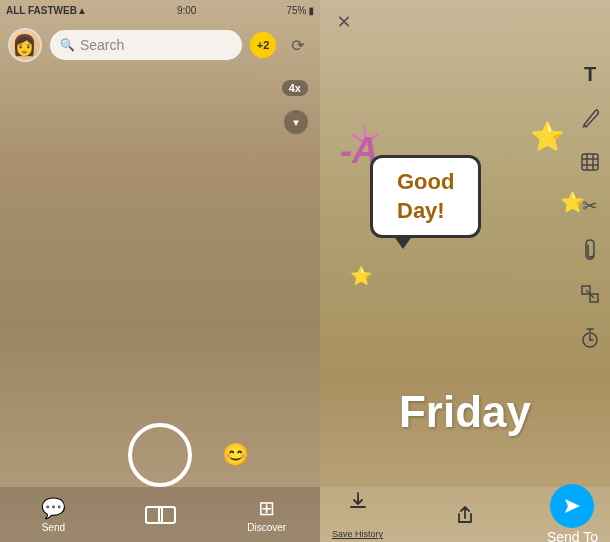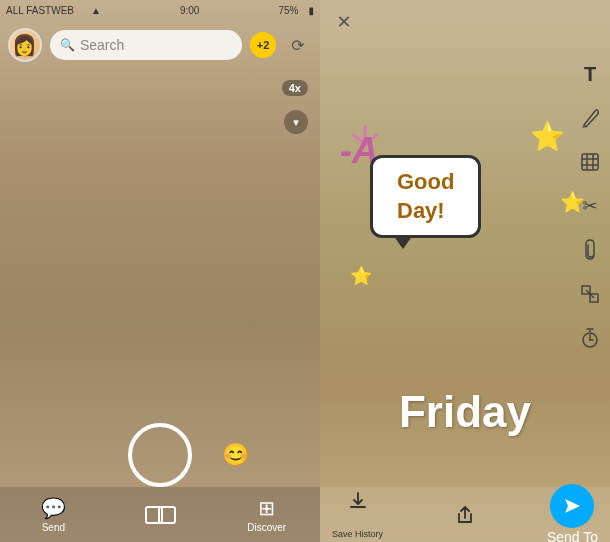--- a/index.html
+++ b/index.html
@@ -31,29 +31,29 @@
       justify-content: space-between;
       padding: 0 6px;
       font-size: 10px;
       color: #333;
       z-index: 10;
     }
 
     .status-left {
       display: flex;
       align-items: flex-end;
-      gap: 17px;
-      font-weight: 400;
+      gap: 0;
+      font-weight: 700;
       font-size: 10px;
     }
 
     .status-right {
       display: flex;
       align-items: center;
-      gap: 10px;
+      gap: 2px;
       font-size: 10px;
     }
 
     .top-bar {
       position: absolute;
       top: 20px; left: 0; right: 0;
       height: 50px;
       display: flex;
       align-items: center;
       padding: 0 8px;
@@ -356,20 +356,21 @@
       padding: 0 12px;
       background: rgba(255,255,255,0.1);
     }
 
     .save-history-btn {
       display: flex;
       flex-direction: column;
       align-items: center;
       gap: 14px;
       color: #333;
+      text-decoration: underline;
     }
 
     .save-icon {
       font-size: 18px;
     }
 
     .save-label {
       font-size: 9px;
       color: #333;
       font-weight: 500;

